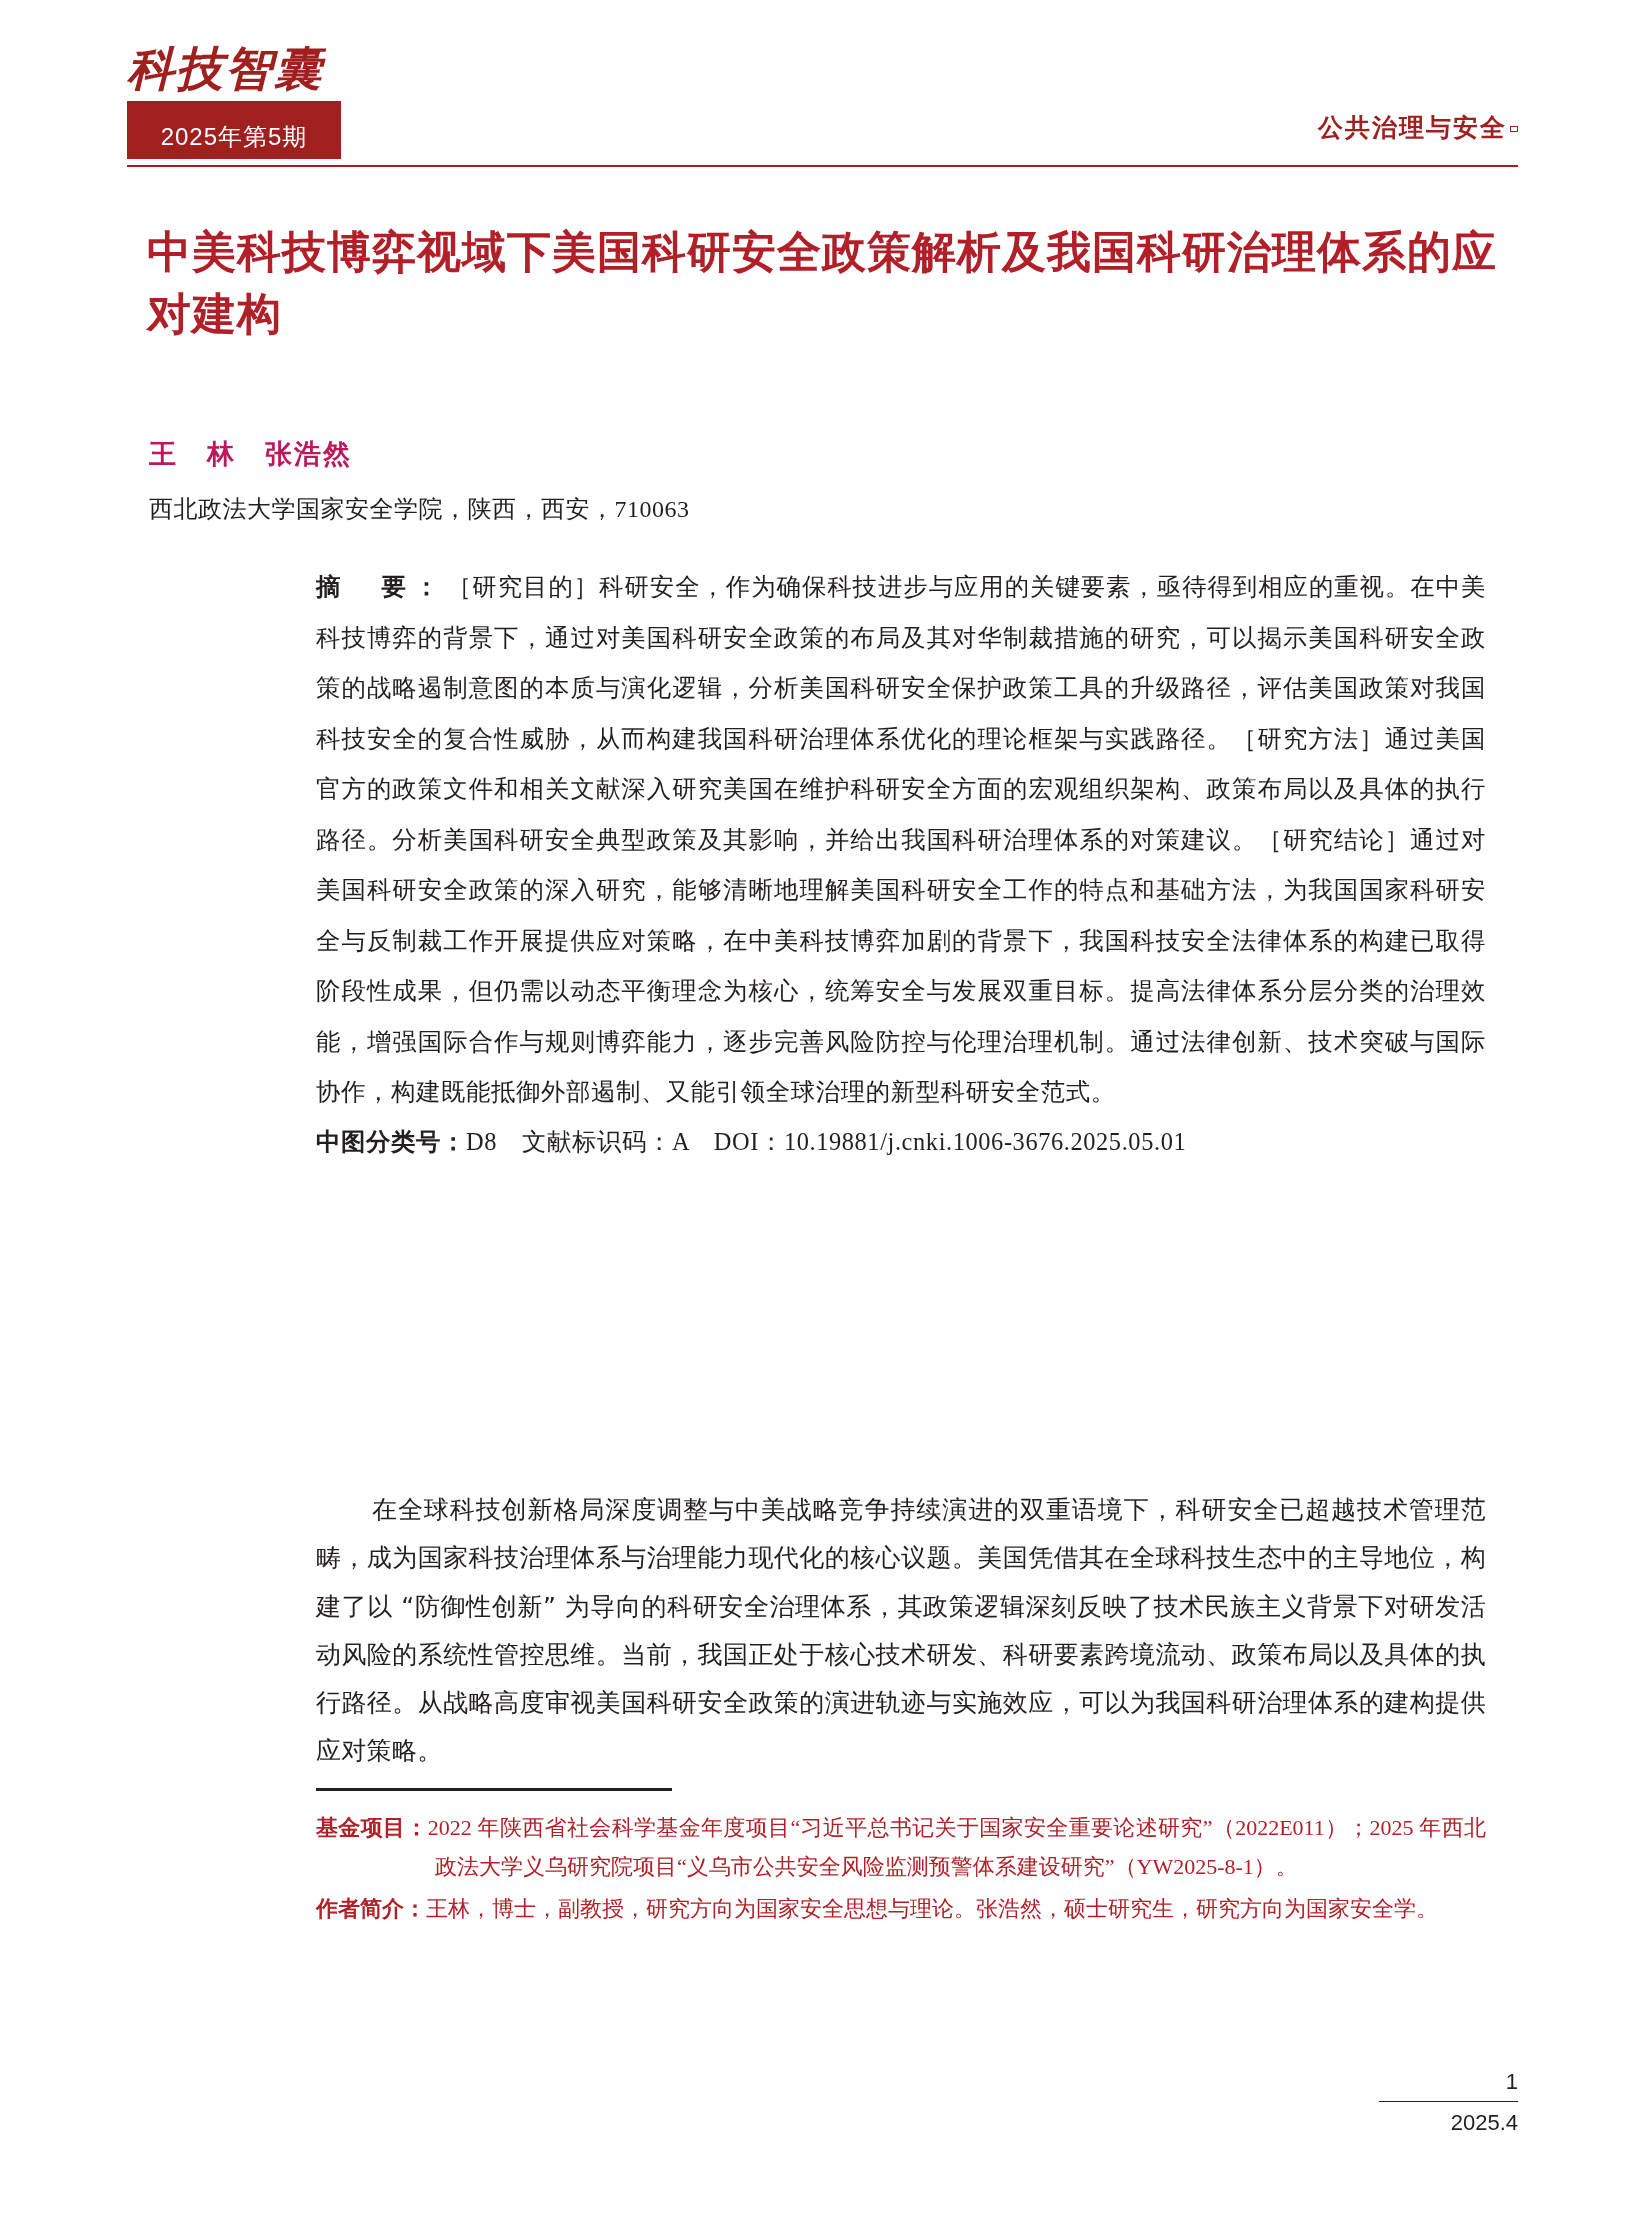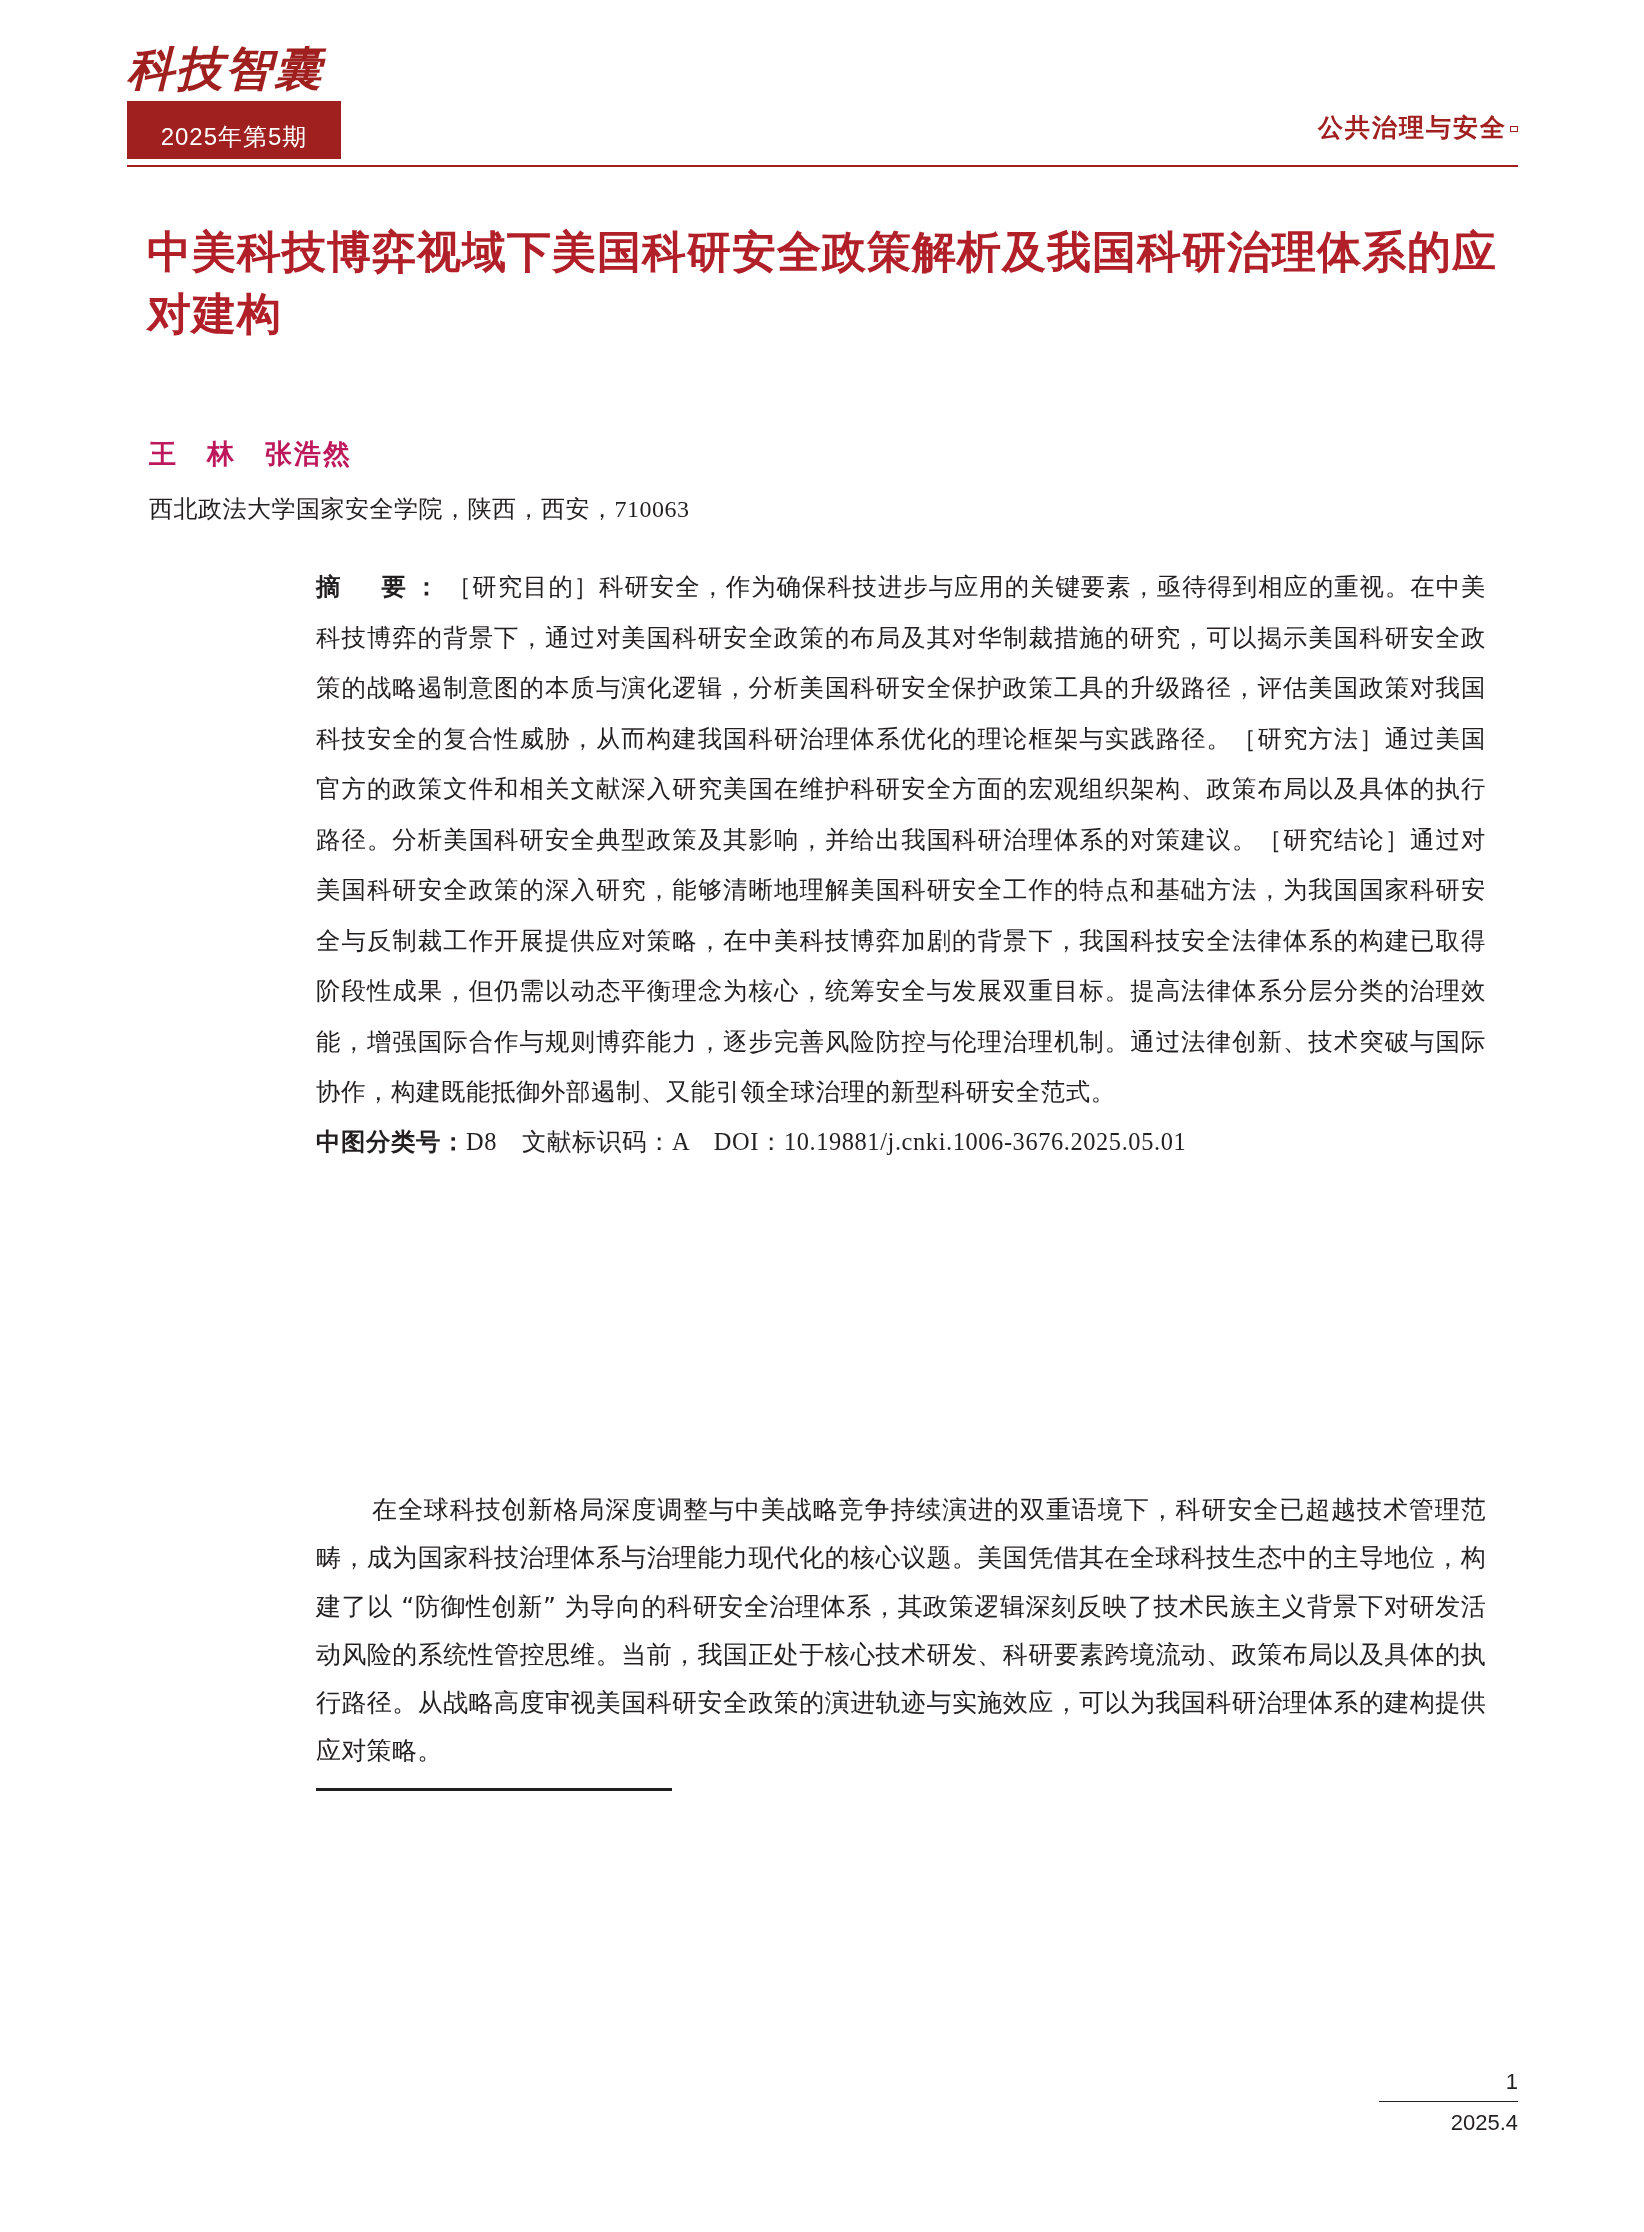--- a/index.html
+++ b/index.html
@@ -244,20 +244,28 @@
     <div class="classno">
       <span class="lead">中图分类号：</span><span>D8　文献标识码：A　DOI：10.19881/j.cnki.1006-3676.2025.05.01</span>
     </div>
   </div>
 
   <div class="body-block">
     <p class="body-para">在全球科技创新格局深度调整与中美战略竞争持续演进的双重语境下，科研安全已超越技术管理范畴，成为国家科技治理体系与治理能力现代化的核心议题。美国凭借其在全球科技生态中的主导地位，构建了以 “防御性创新” 为导向的科研安全治理体系，其政策逻辑深刻反映了技术民族主义背景下对研发活动风险的系统性管控思维。当前，我国正处于核心技术研发、科研要素跨境流动、政策布局以及具体的执行路径。从战略高度审视美国科研安全政策的演进轨迹与实施效应，可以为我国科研治理体系的建构提供应对策略。</p>
   </div>
 
   <div class="foot-rule"></div>
+  <div class="footnotes">
+    <div class="footnote">
+      <span class="lead">基金项目：</span><span>2022 年陕西省社会科学基金年度项目“习近平总书记关于国家安全重要论述研究”（2022E011）；2025 年西北政法大学义乌研究院项目“义乌市公共安全风险监测预警体系建设研究”（YW2025-8-1）。</span>
+    </div>
+    <div class="footnote">
+      <span class="lead">作者简介：</span><span>王林，博士，副教授，研究方向为国家安全思想与理论。张浩然，硕士研究生，研究方向为国家安全学。</span>
+    </div>
+  </div>
 
   <div class="footer">
     <div class="footer-page">1</div>
     <div class="footer-rule"></div>
     <div class="footer-date">2025.4</div>
   </div>
 
 </div>
 
 

